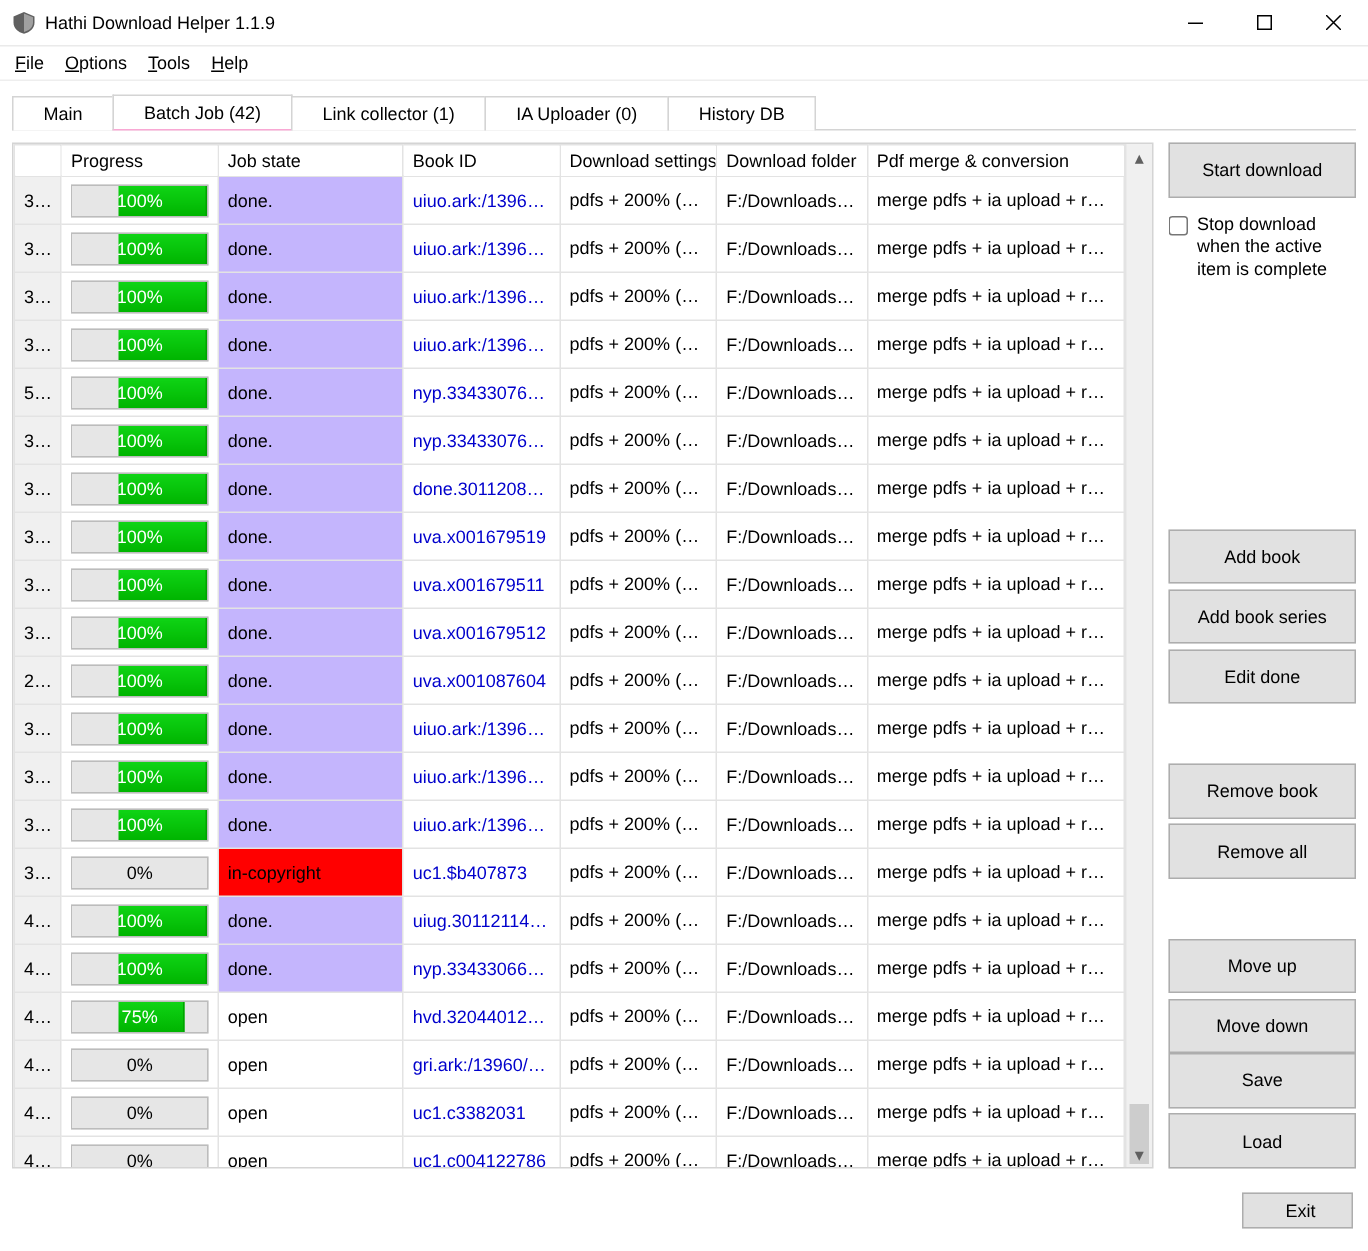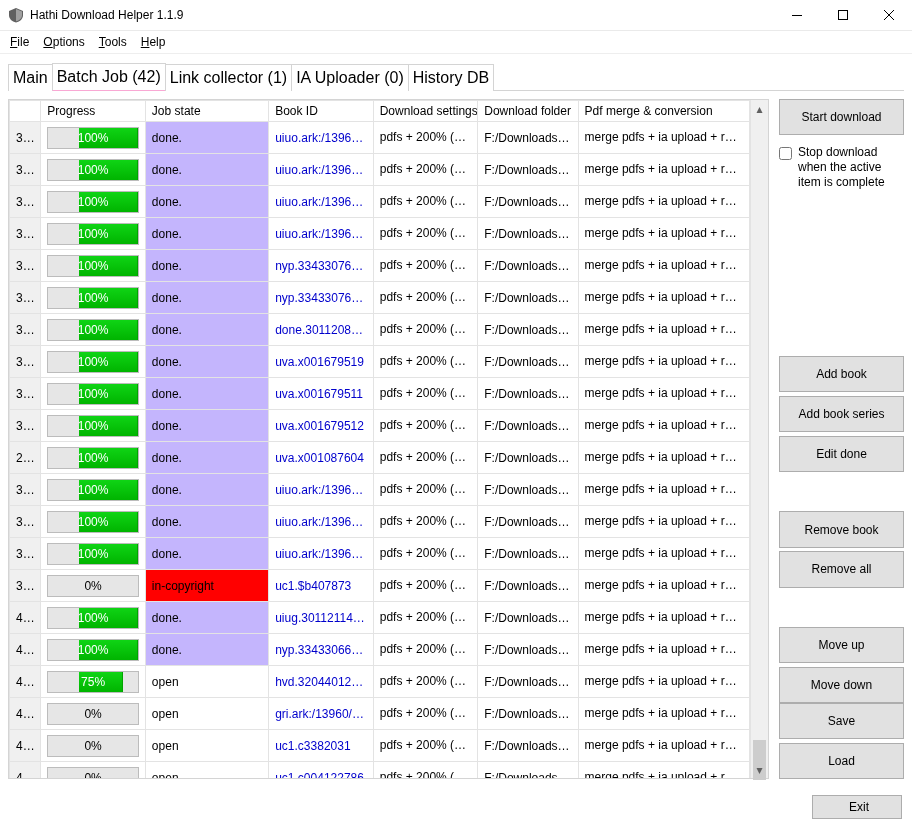--- a/index.html
+++ b/index.html
@@ -57,27 +57,27 @@
   .menubar .menu-item .ul { text-decoration: underline; }
 
   
   .tabbar {
     margin: 8px 8px 0 8px;
     display: flex;
     align-items: flex-end;
     border-bottom: 1px solid #d4d4d4;
   }
   .tab {
-    padding: 4px 4px;
+    padding: 4px 20px;
     border: 1px solid #d4d4d4;
     border-bottom: none;
     margin-right: -1px;
     background: #fff;
     cursor: default;
-    font-size: 16px;
+    font-size: 12px;
     position: relative;
     top: 1px;
   }
   .tab.active {
     background: #fff;
     border-bottom: 1px solid #f9a8d4;
     top: 1px;
     font-weight: normal;
   }
   .tab:not(.active) { background: #fff; }
@@ -211,21 +211,21 @@
   .stop-opt input { margin: 2px 6px 0 0; }
 
   
   .footer {
     height: 38px;
     border-top: 1px solid transparent;
     display: flex; align-items: center; justify-content: flex-end;
     padding: 0 10px 8px 0;
   }
   .footer button {
-    width: 90px; height: 24px;
+    width: 74px; height: 24px;
     background: #e1e1e1;
     border: 1px solid #adadad;
     font-family: inherit; font-size: 12px;
     cursor: default;
     padding-left: 10px;
   }
 </style>
 </head>
 <body>
 
@@ -348,21 +348,21 @@
                     <div class="pbar-label">100%</div>
                   </div>
                 </td>
                 <td class="state-done">done.</td>
                 <td class="bookid">uiuo.ark:/13960/t...</td>
                 <td class="twoline">pdfs + 200% (192dpi)+ resum...</td>
                 <td>F:/Downloads/[b...</td>
                 <td class="twoline">merge pdfs + ia upload + rm watermark</td>
               </tr>
               <tr>
-                <td class="rownum">389</td>
+                <td class="rownum">571</td>
                 <td class="progress-cell">
                   <div class="pbar-outer">
                     <div class="pbar-inner" style="width: 100%;"></div>
                     <div class="pbar-label">100%</div>
                   </div>
                 </td>
                 <td class="state-done">done.</td>
                 <td class="bookid">nyp.3343307601...</td>
                 <td class="twoline">pdfs + 200% (192dpi)+ resum...</td>
                 <td>F:/Downloads/[b...</td>

